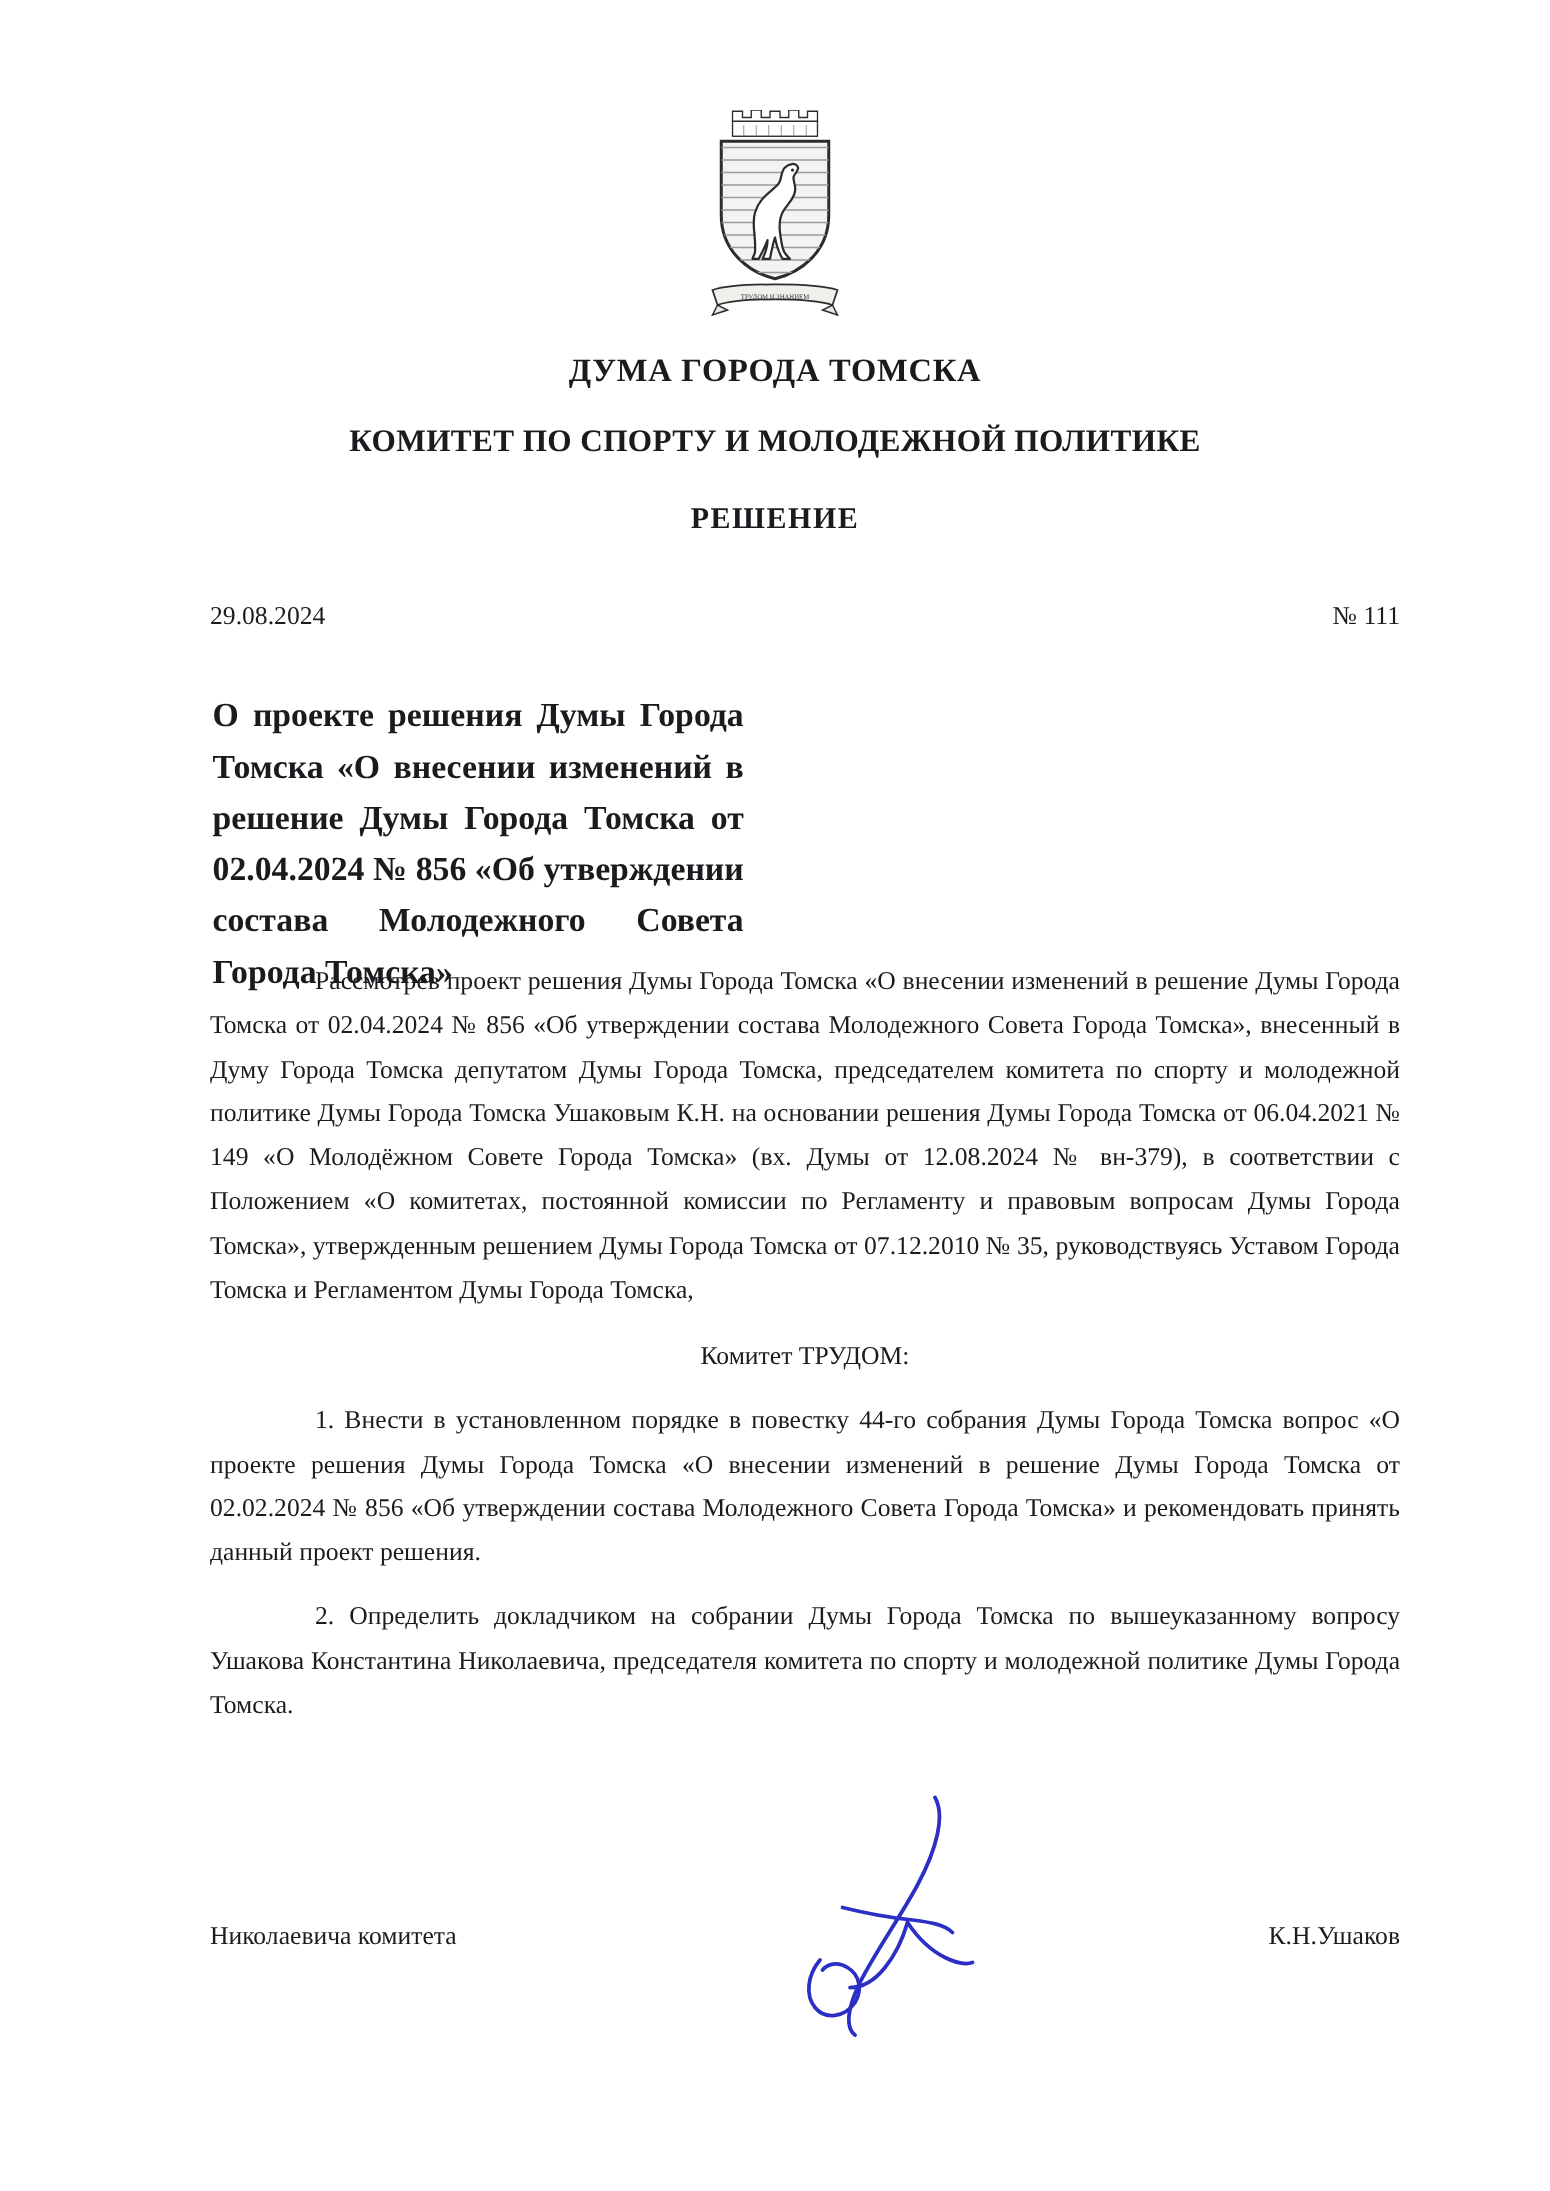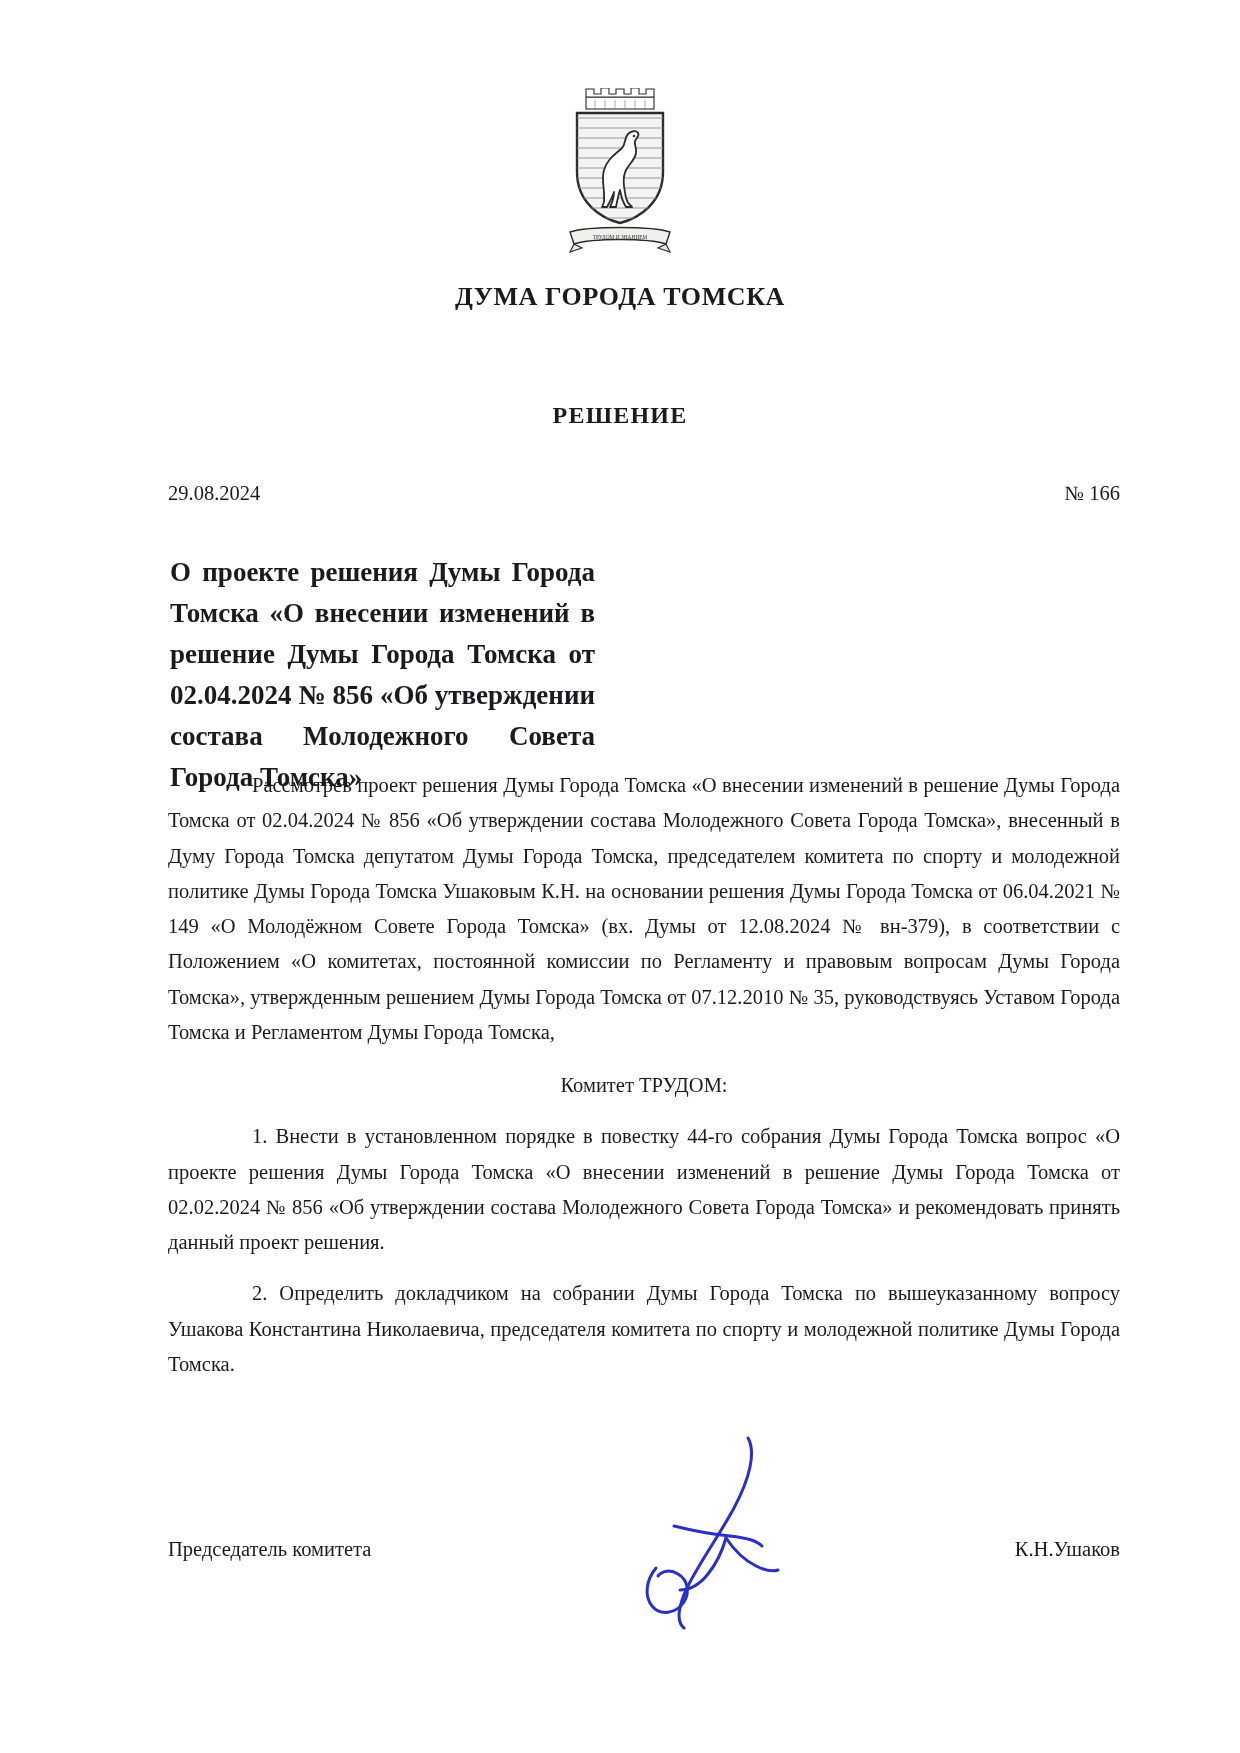--- a/index.html
+++ b/index.html
@@ -210,25 +210,26 @@
 
       <svg class="ribbon" viewBox="0 0 104 30">
         <path d="M2 6 C20 0 84 0 102 6 L98 18 C80 12 24 12 6 18 Z" fill="#f0efeb" stroke="#2c2c2c" stroke-width="1.4"></path>
         <path d="M6 18 L2 26 L14 22 Z M98 18 L102 26 L90 22 Z" fill="#e8e7e2" stroke="#2c2c2c" stroke-width="1.2"></path>
         <text x="52" y="13" font-size="5.4" text-anchor="middle" fill="#3a3a3a" font-family="'Liberation Serif', serif">ТРУДОМ И ЗНАНИЕМ</text>
       </svg>
     </div>
   </div>
 
   <div class="org-title">ДУМА ГОРОДА ТОМСКА</div>
+  <div class="committee-title">КОМИТЕТ ПО СПОРТУ И МОЛОДЕЖНОЙ ПОЛИТИКЕ</div>
   <div class="doc-type">РЕШЕНИЕ</div>
 
   <div class="meta-row">
     <span>29.08.2024</span>
-    <span>№ 166</span>
+    <span>№ 111</span>
   </div>
 
   <div class="subject">О проекте решения Думы Города Томска «О внесении изменений в решение Думы Города Томска от 02.04.2024 № 856 «Об утверждении состава Молодежного Совета Города Томска»</div>
 
   <div class="body-block">
     <p class="indent">Рассмотрев проект решения Думы Города Томска «О внесении изменений в решение Думы Города Томска от 02.04.2024 № 856 «Об утверждении состава Молодежного Совета Города Томска», внесенный в Думу Города Томска депутатом Думы Города Томска, председателем комитета по спорту и молодежной политике Думы Города Томска Ушаковым К.Н. на основании решения Думы Города Томска от 06.04.2021 № 149 «О Молодёжном Совете Города Томска» (вх. Думы от 12.08.2024 № вн-379), в соответствии с Положением «О комитетах, постоянной комиссии по Регламенту и правовым вопросам Думы Города Томска», утвержденным решением Думы Города Томска от 07.12.2010 № 35, руководствуясь Уставом Города Томска и Регламентом Думы Города Томска,</p>
     <p class="center-line">Комитет ТРУДОМ:</p>
     <p class="indent">1. Внести в установленном порядке в повестку 44-го собрания Думы Города Томска вопрос «О проекте решения Думы Города Томска «О внесении изменений в решение Думы Города Томска от 02.02.2024 № 856 «Об утверждении состава Молодежного Совета Города Томска» и рекомендовать принять данный проект решения.</p>
     <p class="indent">2. Определить докладчиком на собрании Думы Города Томска по вышеуказанному вопросу Ушакова Константина Николаевича, председателя комитета по спорту и молодежной политике Думы Города Томска.</p>
   </div>
@@ -237,17 +238,17 @@
     <g fill="none" stroke="#2b2fc4" stroke-width="3" stroke-linecap="round">
       <path d="M118 8 C126 22 120 48 104 78 C90 104 70 132 58 156 C48 176 46 192 54 198"></path>
       <path d="M44 96 C60 100 80 104 100 106 C116 108 126 110 132 116"></path>
       <path d="M96 108 C92 122 86 134 78 144 C70 154 60 160 50 160"></path>
       <path d="M96 108 C104 120 114 130 126 136 C134 140 142 142 148 140"></path>
       <path d="M26 138 C16 150 14 166 22 176 C30 186 46 184 54 172 C60 162 58 150 48 144 C40 139 32 141 28 146"></path>
     </g>
   </svg>
 
   <div class="sign-row">
-    <span>Председатель комитета</span>
+    <span>Николаевича комитета</span>
     <span>К.Н.Ушаков</span>
   </div>
 
 </div>
 
 </body></html>

